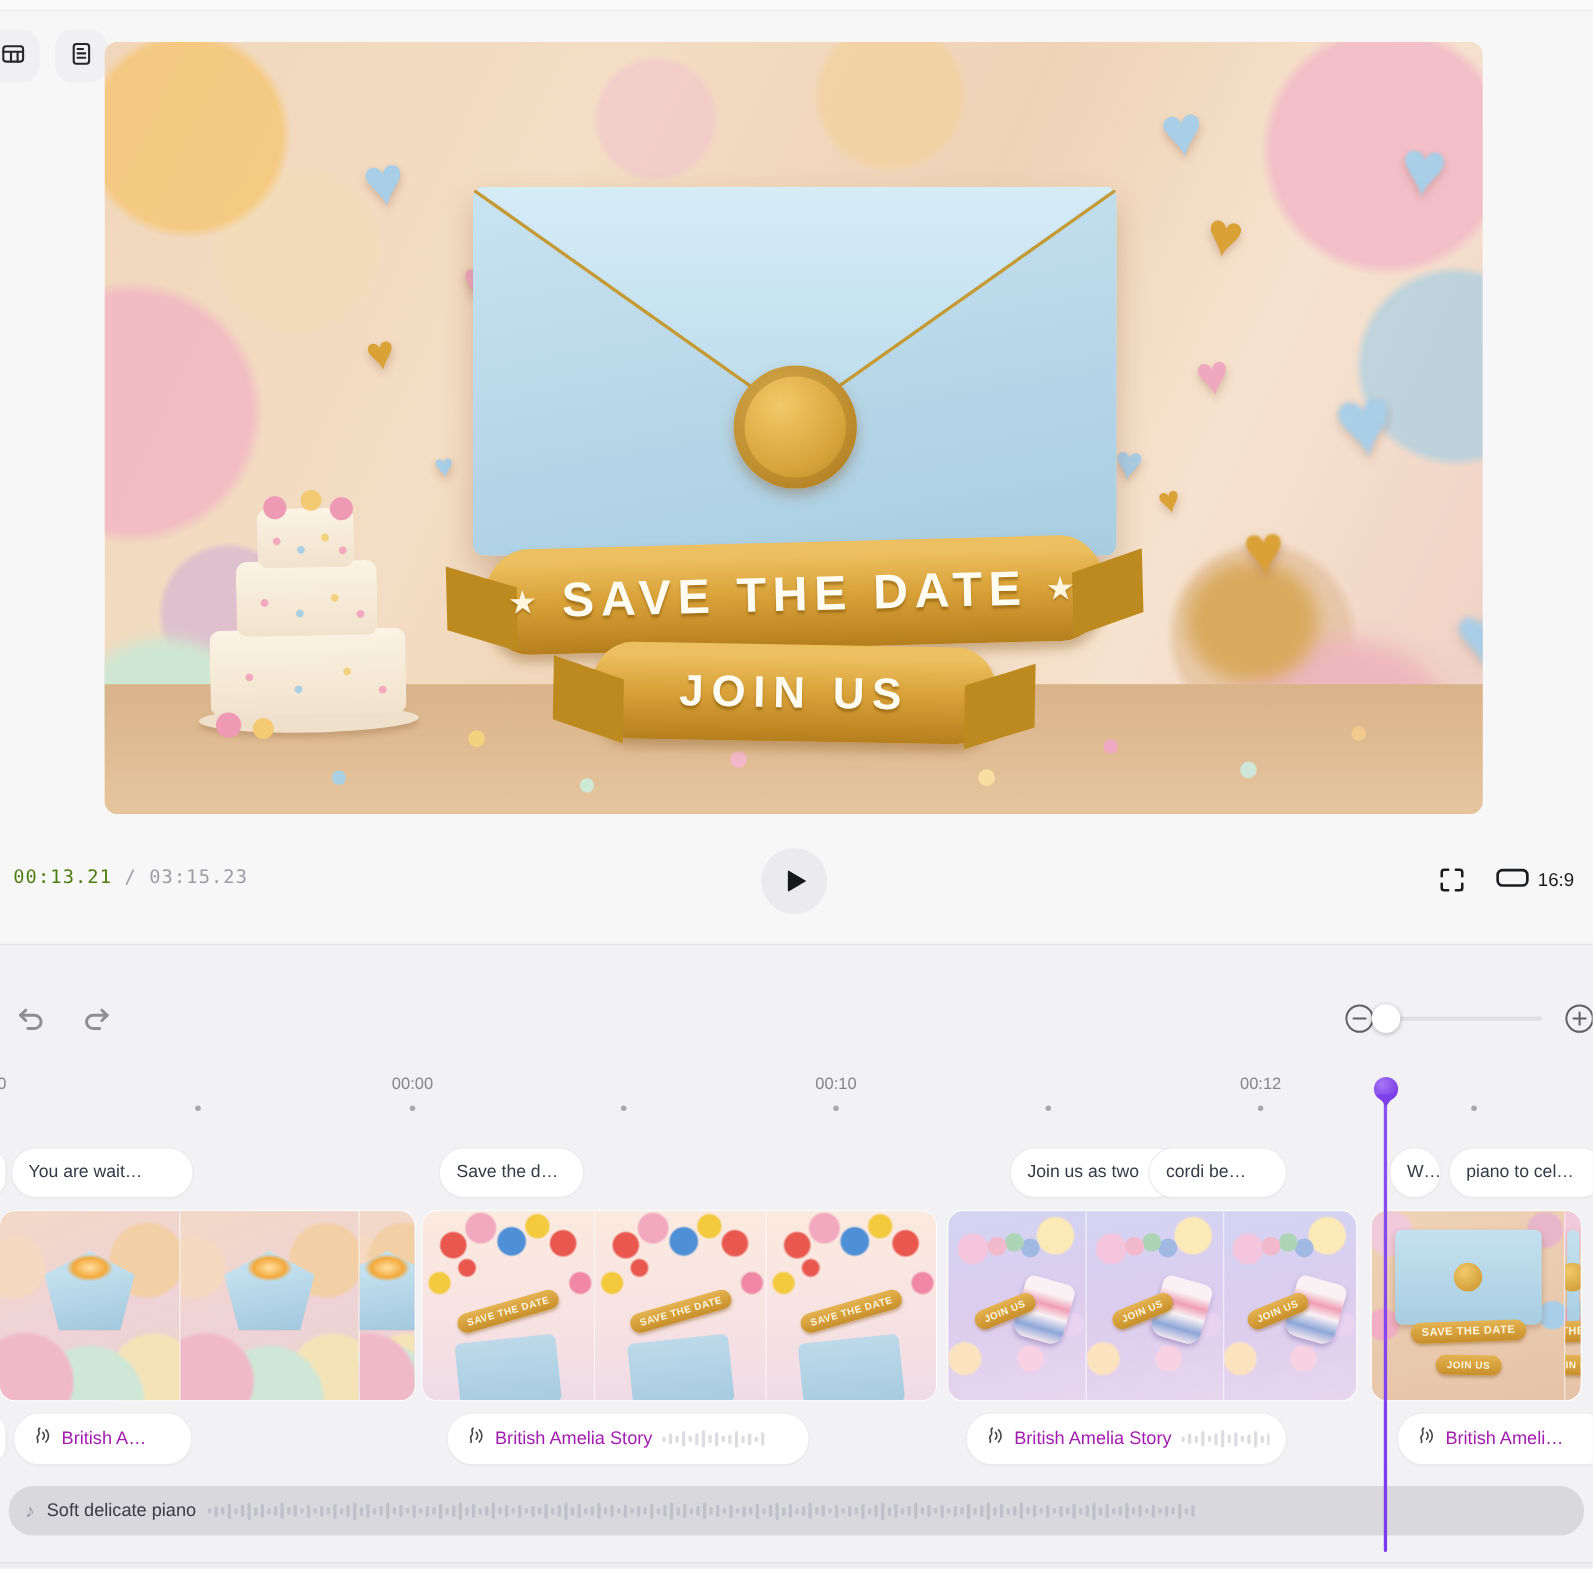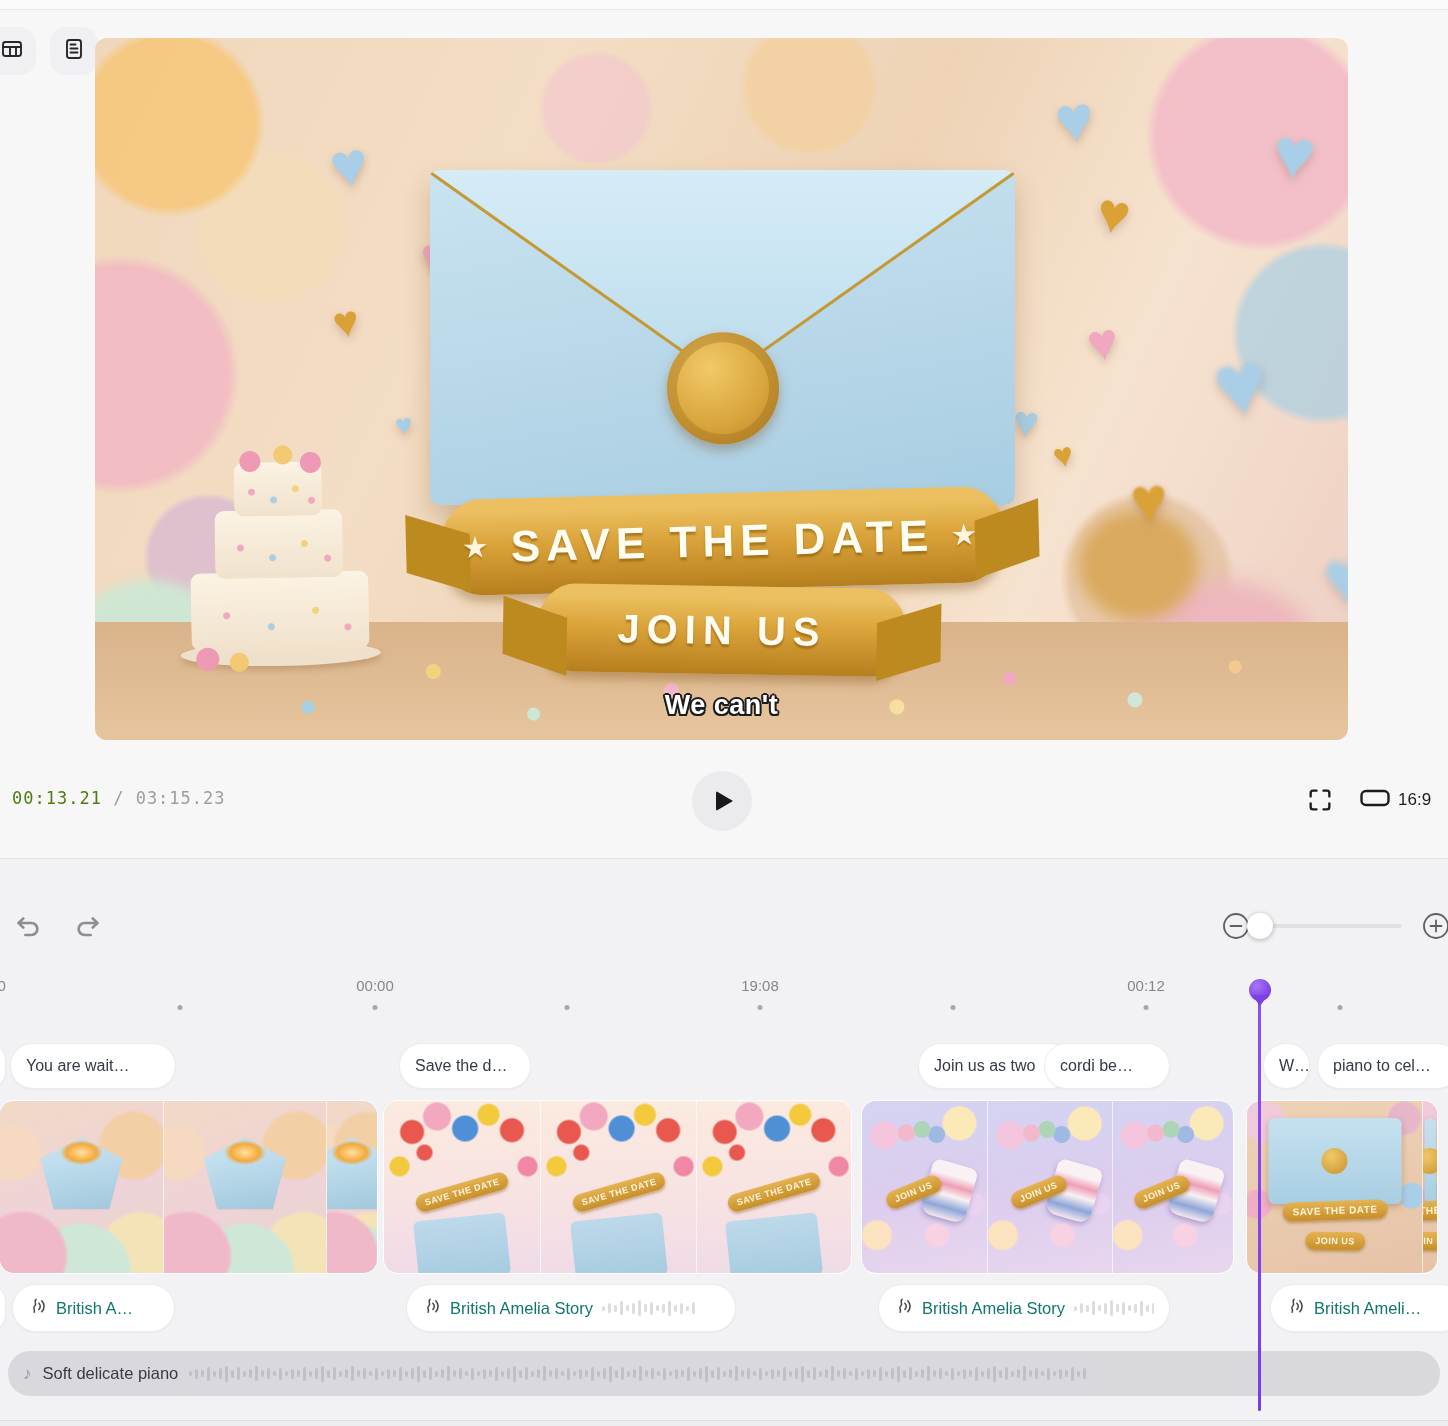--- a/index.html
+++ b/index.html
@@ -189,21 +189,21 @@
     border-radius:50%; background:radial-gradient(circle at 38% 32%, #f1c969, #c8922c); }
   .mini-banner { position:absolute; left:50%; transform:translateX(-50%) rotate(-2deg); top:58%; z-index:2;
     background:linear-gradient(#e5b352,#c78f2a); color:#fdf4da; font-size:10px; font-weight:bold; letter-spacing:.5px;
     padding:4px 10px; border-radius:10px; white-space:nowrap; box-shadow:0 2px 3px rgba(130,80,15,.4); }
   .mini-banner.b2 { top:76%; font-size:9px; transform:translateX(-50%) rotate(1deg); }
 
   #voice-track { position:absolute; left:0; top:425px; right:0; height:48px; }
   .vchip { position:absolute; top:0; height:48px; border-radius:24px; background:#fff; border:1px solid #ececef;
     box-shadow:0 1px 2px rgba(0,0,0,.04); display:flex; align-items:center; gap:9px; padding:0 15px; overflow:hidden; cursor:pointer; }
   .vchip svg { width:19px; height:19px; color:#46464c; flex:0 0 auto; }
-  .vchip .lbl { font-size:16.5px; color:#0f766e; white-space:nowrap; }
+  .vchip .lbl { font-size:16.5px; color:#a21caf; white-space:nowrap; }
   .wave { display:flex; align-items:center; gap:3.5px; height:100%; overflow:hidden; }
   .wave i { width:2.5px; border-radius:2px; background:#dcdce1; flex:0 0 auto; }
 
   #music-track { position:absolute; top:492px; height:45px; border-radius:22px; background:#d8d8dd;
     display:flex; align-items:center; gap:11px; padding:0 15px; overflow:hidden; cursor:pointer; }
   #music-track .note { font-size:17px; color:#97979e; flex:0 0 auto; }
   #music-track .lbl { font-size:16.5px; color:#3a3a41; white-space:nowrap; flex:0 0 auto; }
   #music-wave { flex:1; }
   #music-wave i { background:#c0c0c8; }
 
@@ -282,21 +282,20 @@
 
     <div class="banner banner-1">
       <span class="star">★</span>
       <span>SAVE THE DATE</span>
       <span class="star">★</span>
     </div>
     <div class="banner banner-2">
       <span>JOIN US</span>
     </div>
 
-    <div class="caption">We can't</div>
   </div>
 
   <div class="timecode">
     <span class="cur">00:13.21</span>
     <span> <span>/</span> </span>
     <span>03:15.23</span>
   </div>
 
   <div class="play-btn">
     <span class="play-tri"></span>
@@ -345,21 +344,21 @@
     <div class="zoomctl" id="zoom-in">
       <svg viewBox="0 0 30 30" fill="none" stroke="currentColor" stroke-width="1.8" stroke-linecap="round">
         <circle cx="15" cy="15" r="12"></circle>
           <path d="M9.5 15 h11 M15 9.5 v11"></path>
       </svg>
     </div>
 
     <div id="ruler">
         <div class="ruler-label" style="left: -13px;">00:00</div>
         <div class="ruler-label" style="left: 375px;">00:00</div>
-        <div class="ruler-label" style="left: 760px;">19:08</div>
+        <div class="ruler-label" style="left: 760px;">00:10</div>
         <div class="ruler-label" style="left: 1146px;">00:12</div>
         <div class="ruler-dot" style="left: 180px;"></div>
         <div class="ruler-dot" style="left: 375px;"></div>
         <div class="ruler-dot" style="left: 567px;"></div>
         <div class="ruler-dot" style="left: 760px;"></div>
         <div class="ruler-dot" style="left: 953px;"></div>
         <div class="ruler-dot" style="left: 1146px;"></div>
         <div class="ruler-dot" style="left: 1340px;"></div>
       </div>
     <div id="text-track">

